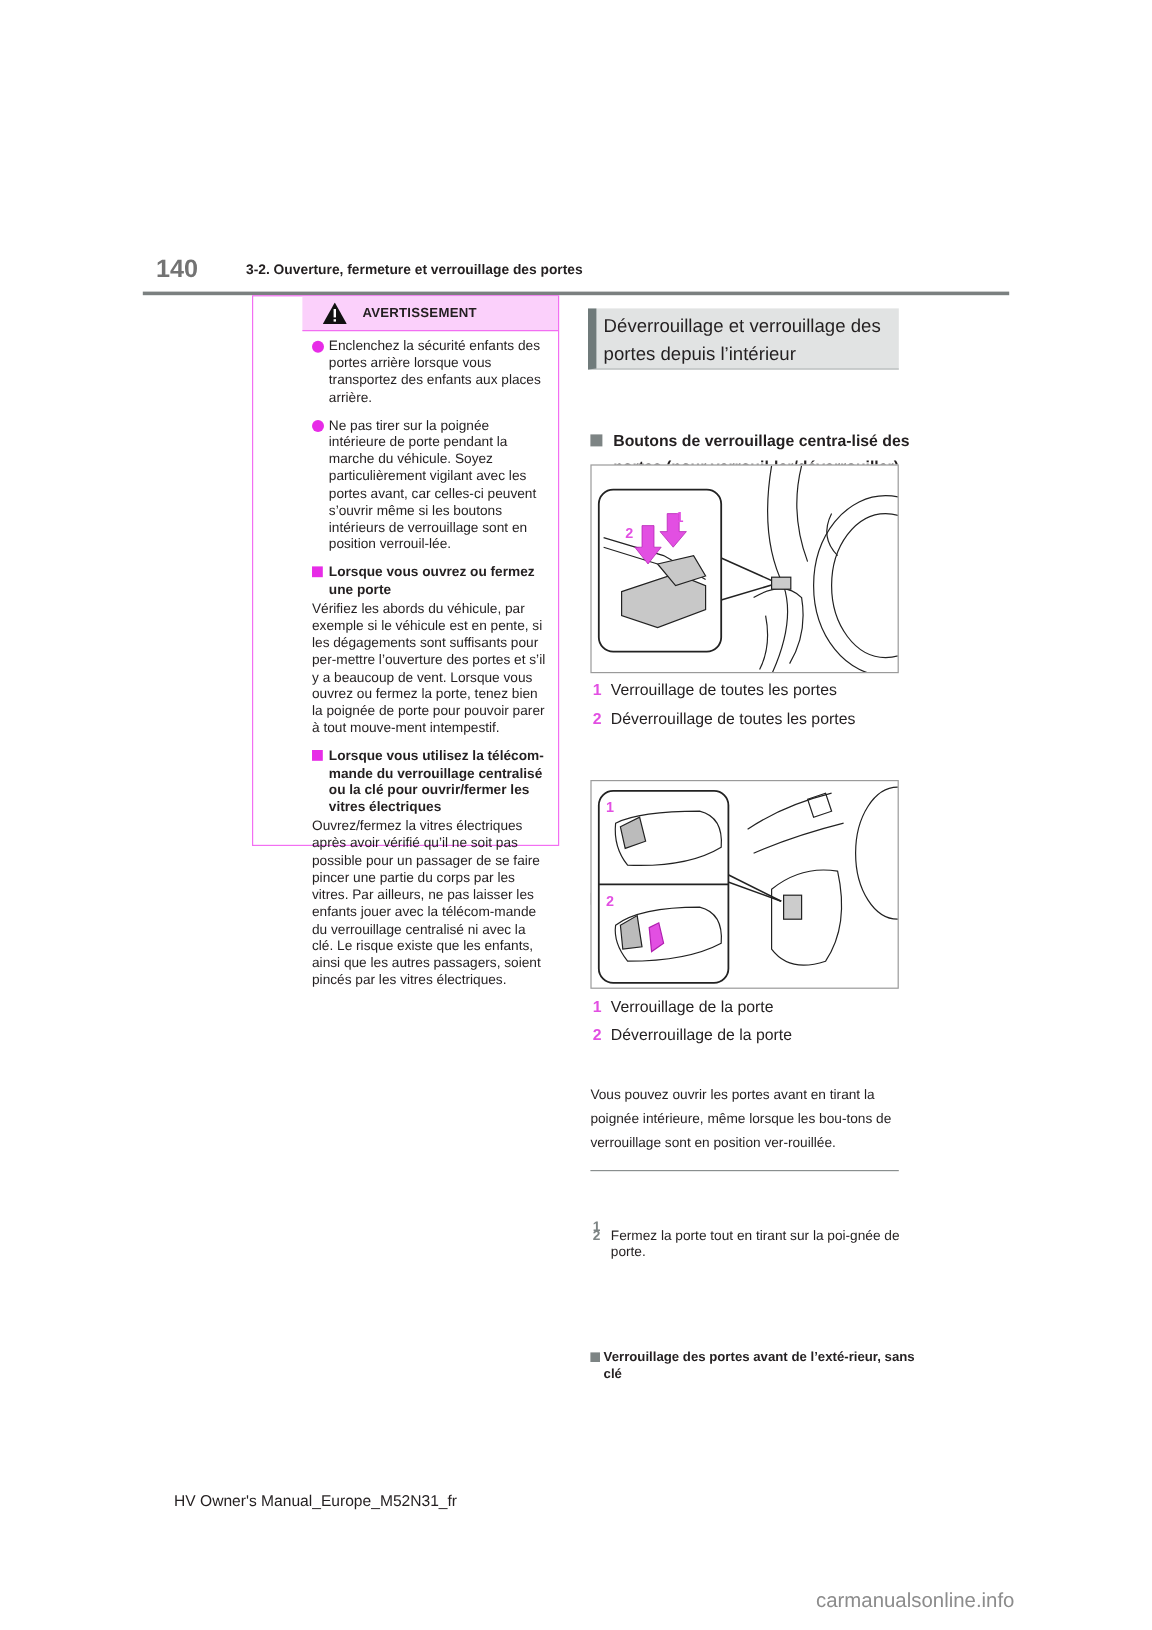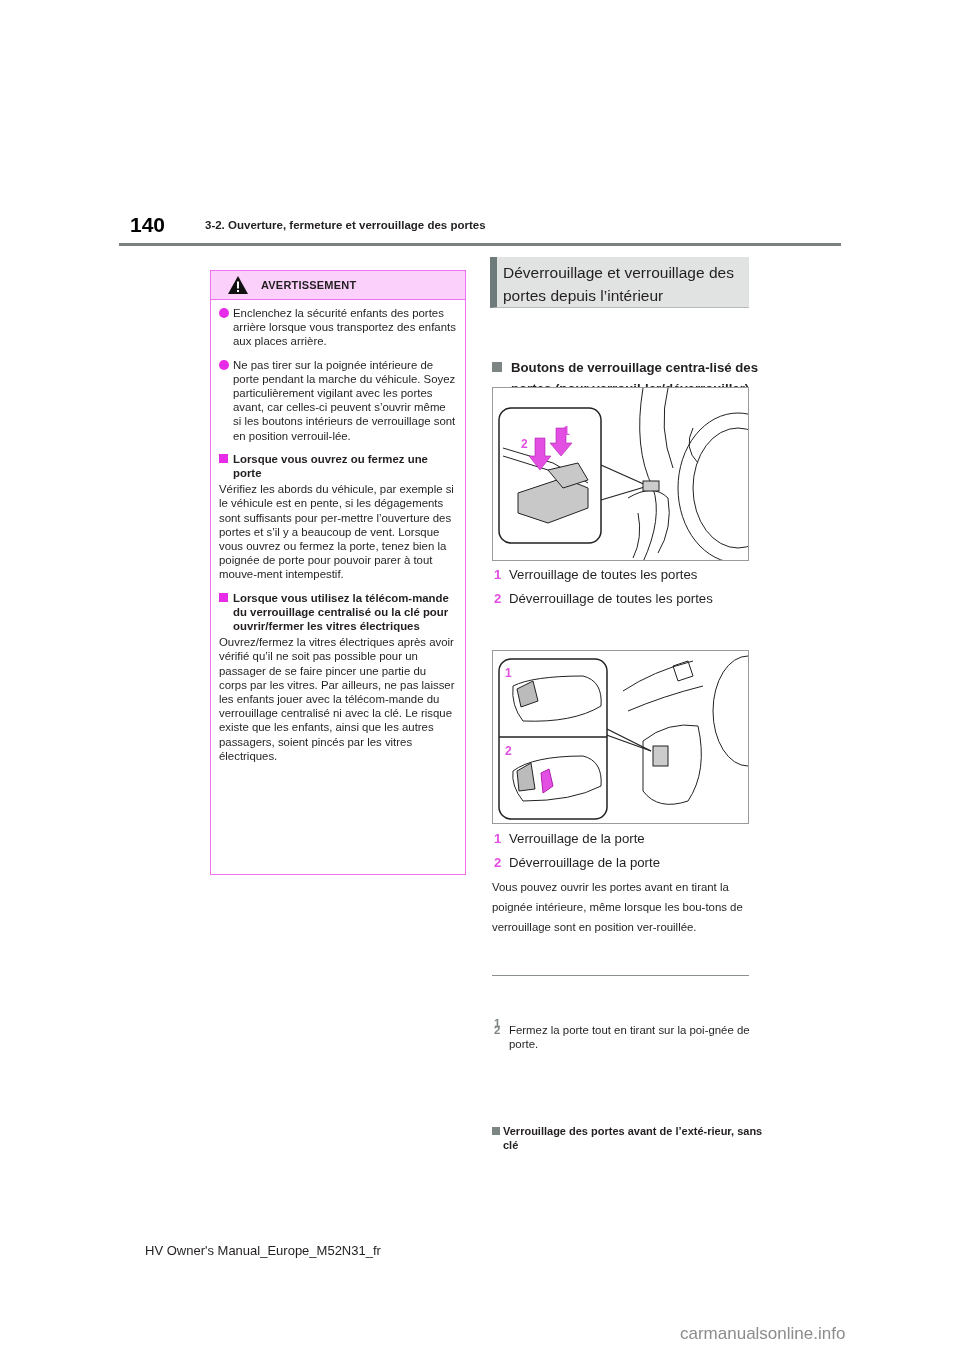--- a/index.html
+++ b/index.html
@@ -2,28 +2,28 @@
 <html><head>
   <meta charset="utf-8">
   <style>
     html, body { margin: 0; padding: 0; }
     body {
       width: 960px; height: 1358px; background: #ffffff; position: relative;
       font-family: "Liberation Sans", sans-serif; color: #231f20; overflow: hidden;
     }
     .abs { position: absolute; }
     
-    #page-number { left: 130px; top: 213px; font-size: 21px; font-weight: bold; color: #000000; }
+    #page-number { left: 130px; top: 213px; font-size: 21px; font-weight: bold; color: #737373; }
     #chapter-title { left: 205px; top: 219px; font-size: 11.5px; font-weight: bold; color: #231f20; }
     #header-rule { left: 119px; top: 243px; width: 722px; height: 3px; background: #7b8080; }
 
     
     #warning-box {
-      left: 210px; top: 270px; width: 256px; height: 605px;
-      border: 1.5px solid #f26ff2; box-sizing: border-box;
+      left: 210px; top: 246px; width: 256px; height: 459px;
+      border: 1.5px solid #f26ff2; box-sizing: border-box; padding-left: 41px;
     }
     #warning-head {
       height: 28px; background: #fbd0fb; border-bottom: 1.5px solid #f26ff2;
       display: flex; align-items: center;
     }
     #warning-triangle { margin-left: 17px; width: 20px; height: 18px; display: block; }
     #warning-title { margin-left: 13px; font-size: 11px; font-weight: bold; letter-spacing: 0.2px; }
     .wbody { padding: 6px 8px 0 8px; font-size: 11.4px; line-height: 14.2px; }
     .bullet-item { position: relative; padding-left: 14px; margin-bottom: 9px; }
     .dot { position: absolute; left: 0; top: 2px; width: 10px; height: 10px; border-radius: 50%; background: #e72ce7; }
@@ -175,21 +175,21 @@
   <div class="num-item" style="margin-bottom:7px;">
     <span class="num">1</span>
     <span>Verrouillage de la porte</span>
   </div>
   <div class="num-item">
     <span class="num">2</span>
     <span>Déverrouillage de la porte</span>
   </div>
 </div>
 
-<div class="abs body-para" style="left:492px; top:877px; width:260px;">Vous pouvez ouvrir les portes avant en tirant la poignée intérieure, même lorsque les bou-tons de verrouillage sont en position ver-rouillée.</div>
+<div class="abs body-para" style="left:492px; top:903px; width:260px;">Vous pouvez ouvrir les portes avant en tirant la poignée intérieure, même lorsque les bou-tons de verrouillage sont en position ver-rouillée.</div>
 
 <div class="abs rule-thin" style="left:492px; top:975px; width:257px;"></div>
 
 <div class="abs small-head" style="left:492px; top:981px; width:262px;">
   <span class="small-sq"></span>
   <span>Verrouillage des portes avant de l’exté-rieur, sans clé</span>
 </div>
 
 <div class="abs" style="left:492px; top:1016px; width:260px;">
   <div class="step" style="margin-bottom:7px;">

